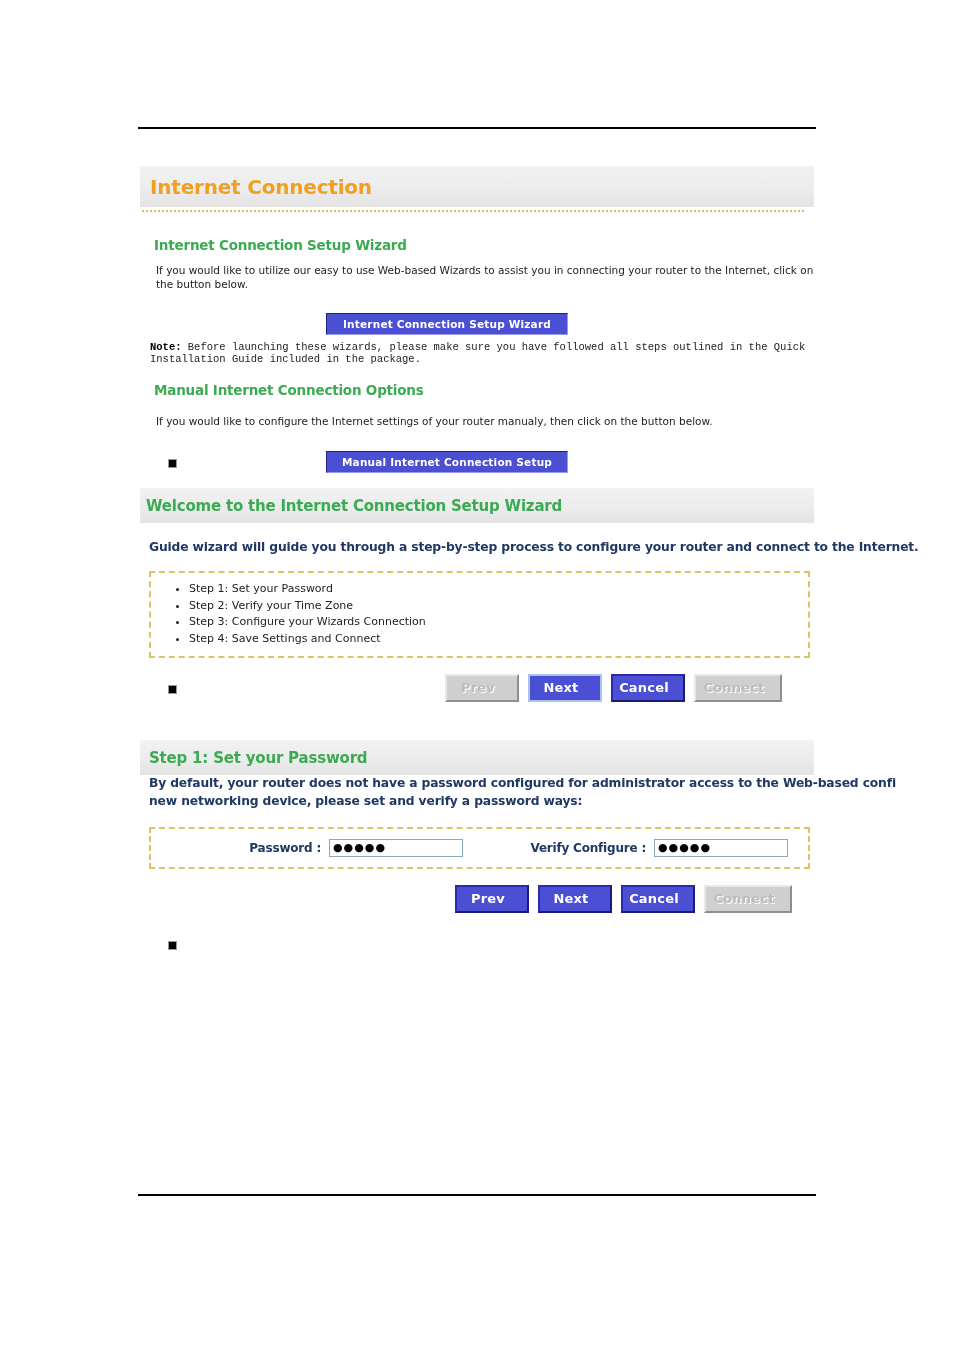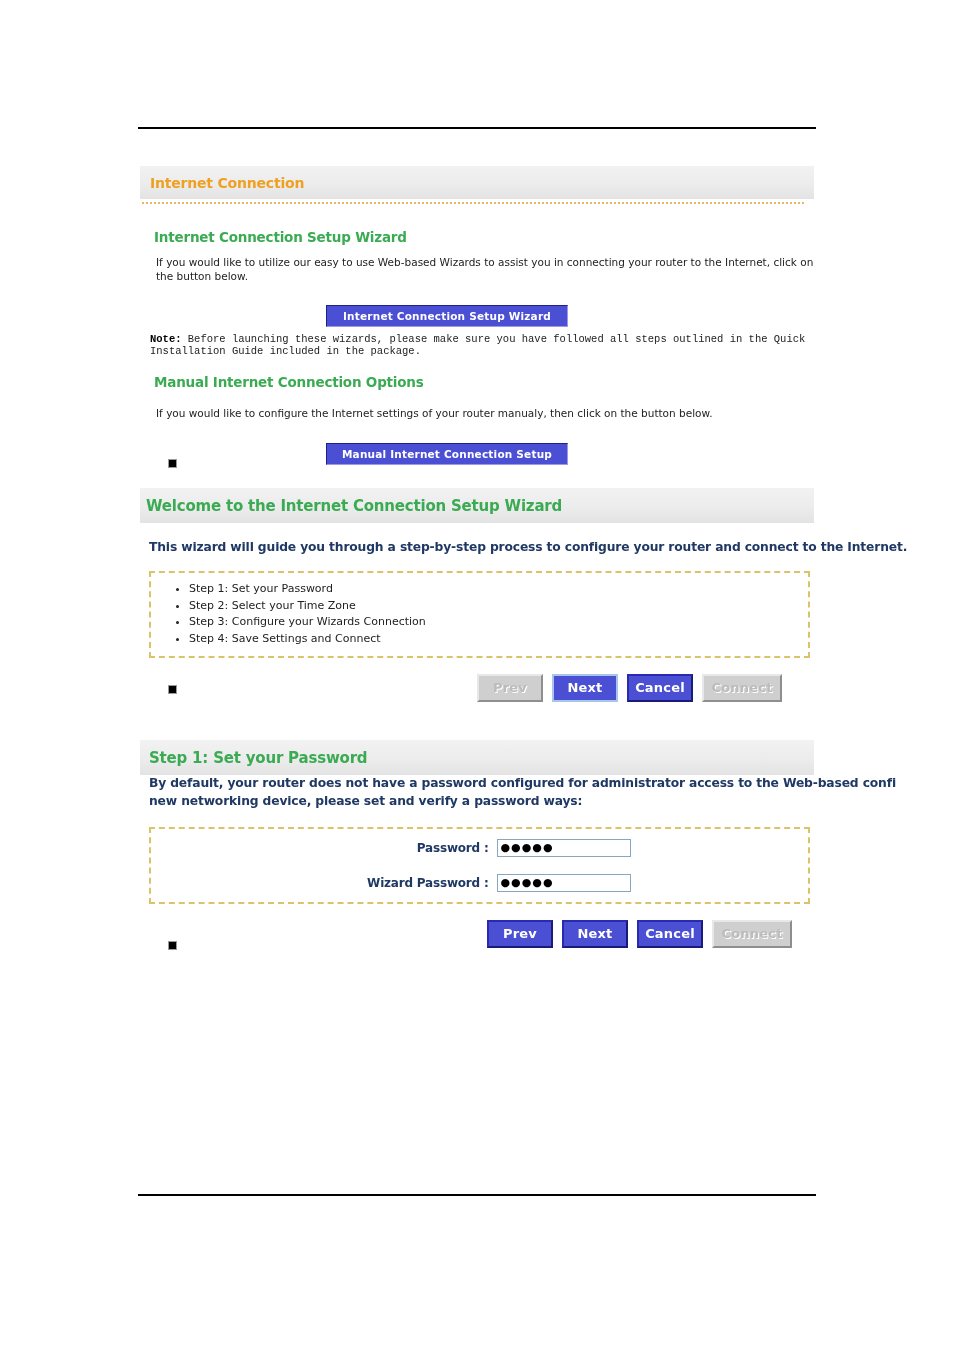--- a/index.html
+++ b/index.html
@@ -37,21 +37,21 @@
   .panel {
     position: absolute;
     left: 140px;
     width: 674px;
     background: #ffffff;
   }
 
   .panel-header {
     background: linear-gradient(to bottom, #f2f2f2 0%, #ececec 55%, #e3e3e3 100%);
     padding: 9px 0 8px 10px;
-    font-size: 14px;
+    font-size: 20px;
     font-weight: bold;
     letter-spacing: -0.2px;
   }
   .panel-header.orange { color: #f0a020; }
   .panel-header.green  { color: #3aab52; }
 
   .hdr-underline-dotted {
     border-top: 2px dotted #e8b75e;
     margin: 3px 10px 0 2px;
     height: 0;
@@ -125,21 +125,21 @@
   .nav-row {
     display: flex;
     gap: 9px;
     justify-content: flex-end;
   }
   .nav-btn {
     font-size: 13px;
     font-weight: bold;
     width: 62px;
     text-align: center;
-    padding: 4px 0 5px 0;
+    padding: 4px 8px 5px 0;
     cursor: pointer;
     letter-spacing: 0.2px;
   }
   .nav-btn.active {
     background: #4b4fd4;
     color: #ffffff;
     border: 2px solid #2a2ab0;
     border-right-color: #1a1a7a;
     border-bottom-color: #1a1a7a;
   }
@@ -152,24 +152,23 @@
     text-shadow: 1px 1px 0 #ffffff;
     border: 2px solid #e8e8e8;
     border-right-color: #8e8e8e;
     border-bottom-color: #8e8e8e;
     cursor: default;
   }
 
   
   .pw-rows {
     display: flex;
-    flex-direction: column;
-    gap: 17px;
+    flex-direction: row;
+    gap: 23px;
     align-items: center;
-    justify-content: center;
   }
   .pw-row {
     display: flex;
     align-items: center;
     gap: 8px;
   }
   .pw-label {
     width: 160px;
     text-align: right;
     font-size: 12px;
@@ -241,26 +240,26 @@
   </div>
 
   <div class="sq-bullet" style="left:168px; top:459px;"></div>
 
   <div class="panel" style="top:488px;">
 
     <div class="panel-header green" style="padding-left:6px; font-size:15px;">
       <span>Welcome to the Internet Connection Setup Wizard</span>
     </div>
 
-    <div class="lead-text" style="margin-top:16px; margin-left:9px;">This wizard will guide you through a step-by-step process to configure your router and connect to the Internet.</div>
+    <div class="lead-text" style="margin-top:16px; margin-left:9px;">Guide wizard will guide you through a step-by-step process to configure your router and connect to the Internet.</div>
 
     <div class="dashed-box" style="margin-top:14px; margin-left:9px; margin-right:4px;">
       <ul class="step-list">
         <li>Step 1: Set your Password</li>
-        <li>Step 2: Select your Time Zone</li>
+        <li>Step 2: Verify your Time Zone</li>
         <li>Step 3: Configure your Wizards Connection</li>
         <li>Step 4: Save Settings and Connect</li>
       </ul>
     </div>
 
     <div class="nav-row" style="margin-top:16px; margin-right:32px;">
       <div class="nav-btn disabled">Prev</div>
       <div class="nav-btn active focus">Next</div>
       <div class="nav-btn active">Cancel</div>
       <div class="nav-btn disabled" style="width:76px;">Connect</div>
@@ -284,21 +283,21 @@
       <div class="pw-rows">
 
         <div class="pw-row">
           <div class="pw-label">Password :</div>
           <div class="pw-input">
             <span class="pw-dots">●●●●●</span>
           </div>
         </div>
 
         <div class="pw-row">
-          <div class="pw-label">Wizard Password :</div>
+          <div class="pw-label">Verify Configure :</div>
           <div class="pw-input">
             <span class="pw-dots">●●●●●</span>
           </div>
         </div>
 
       </div>
     </div>
 
     <div class="nav-row" style="margin-top:16px; margin-right:22px;">
       <div class="nav-btn active">Prev</div>

